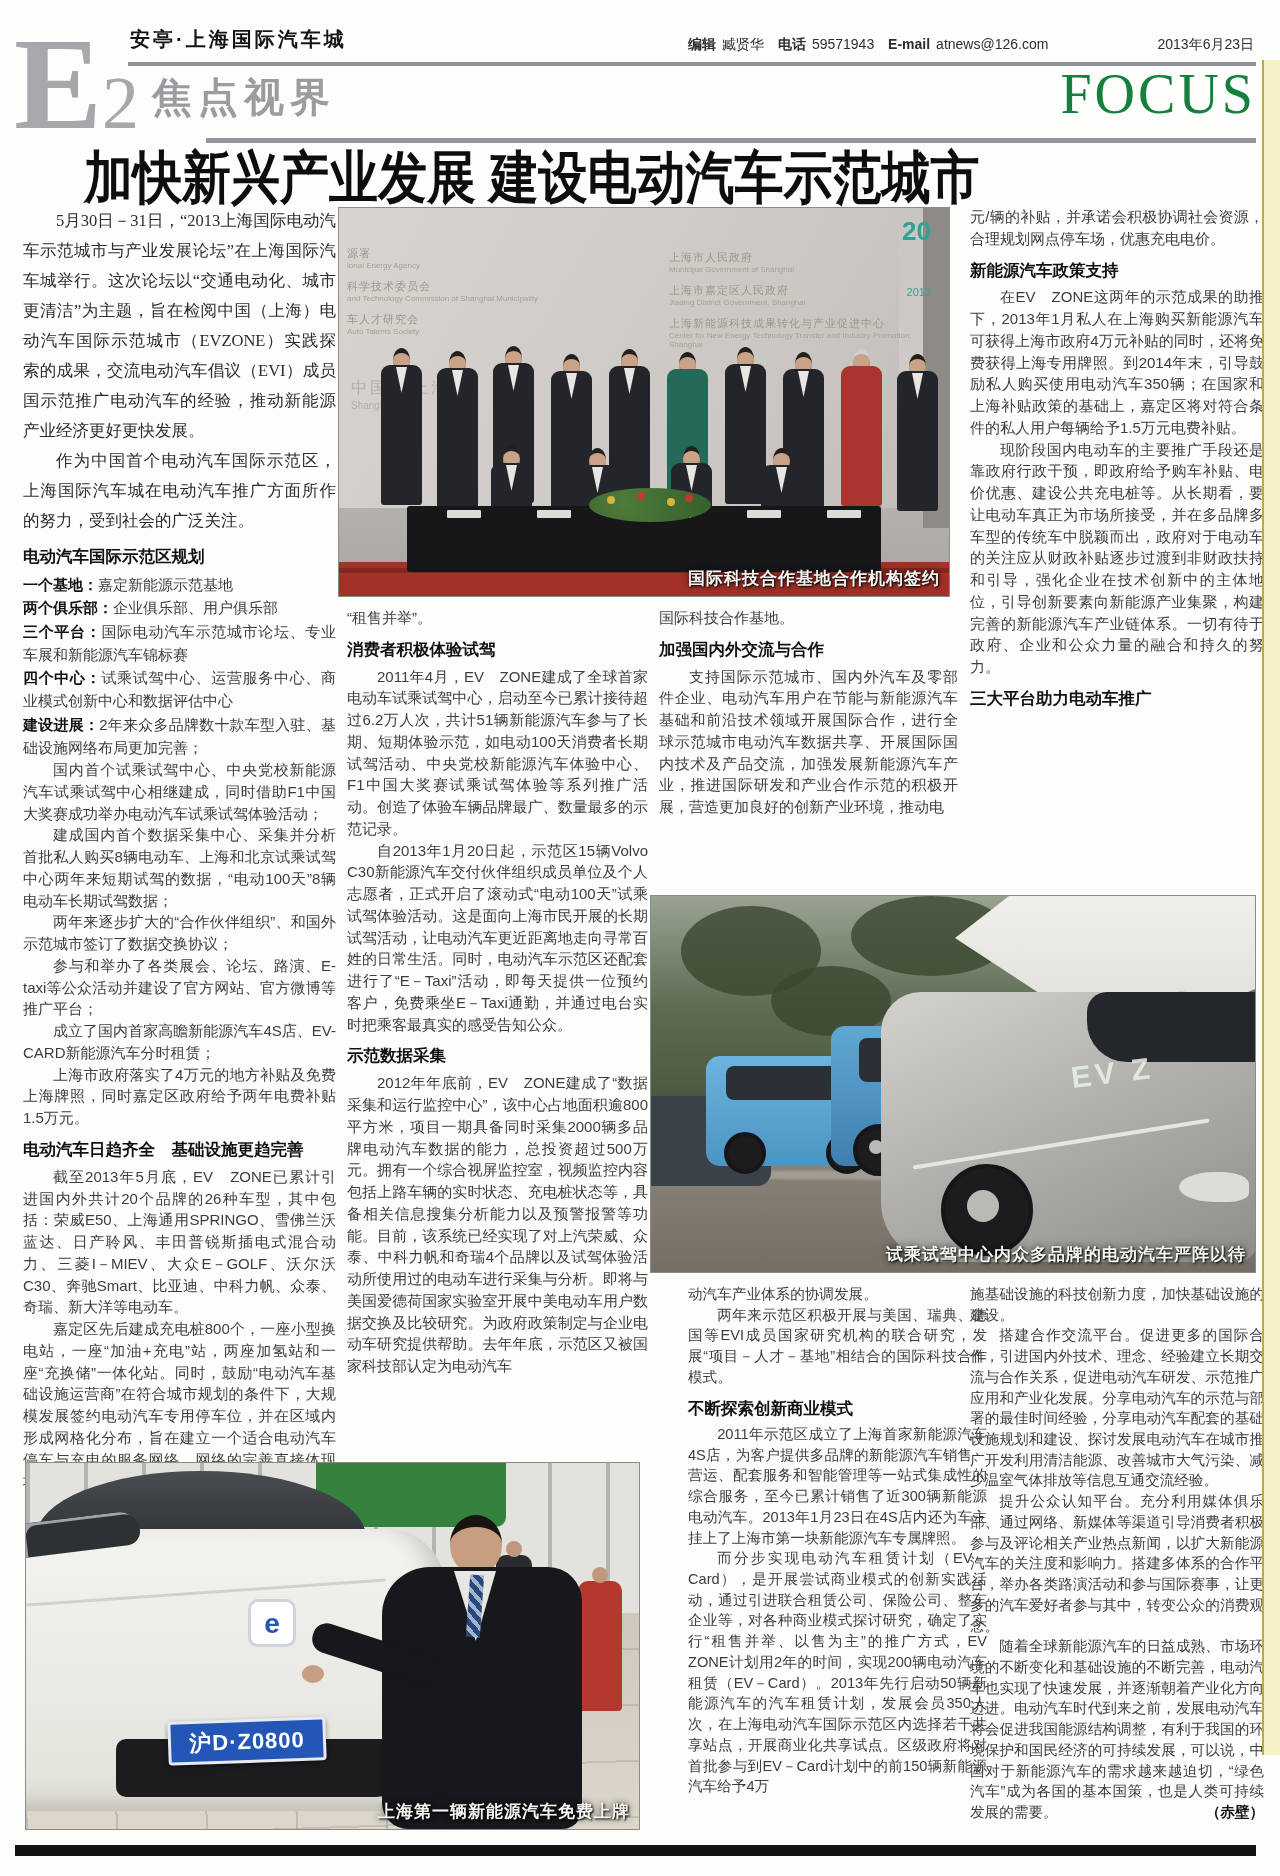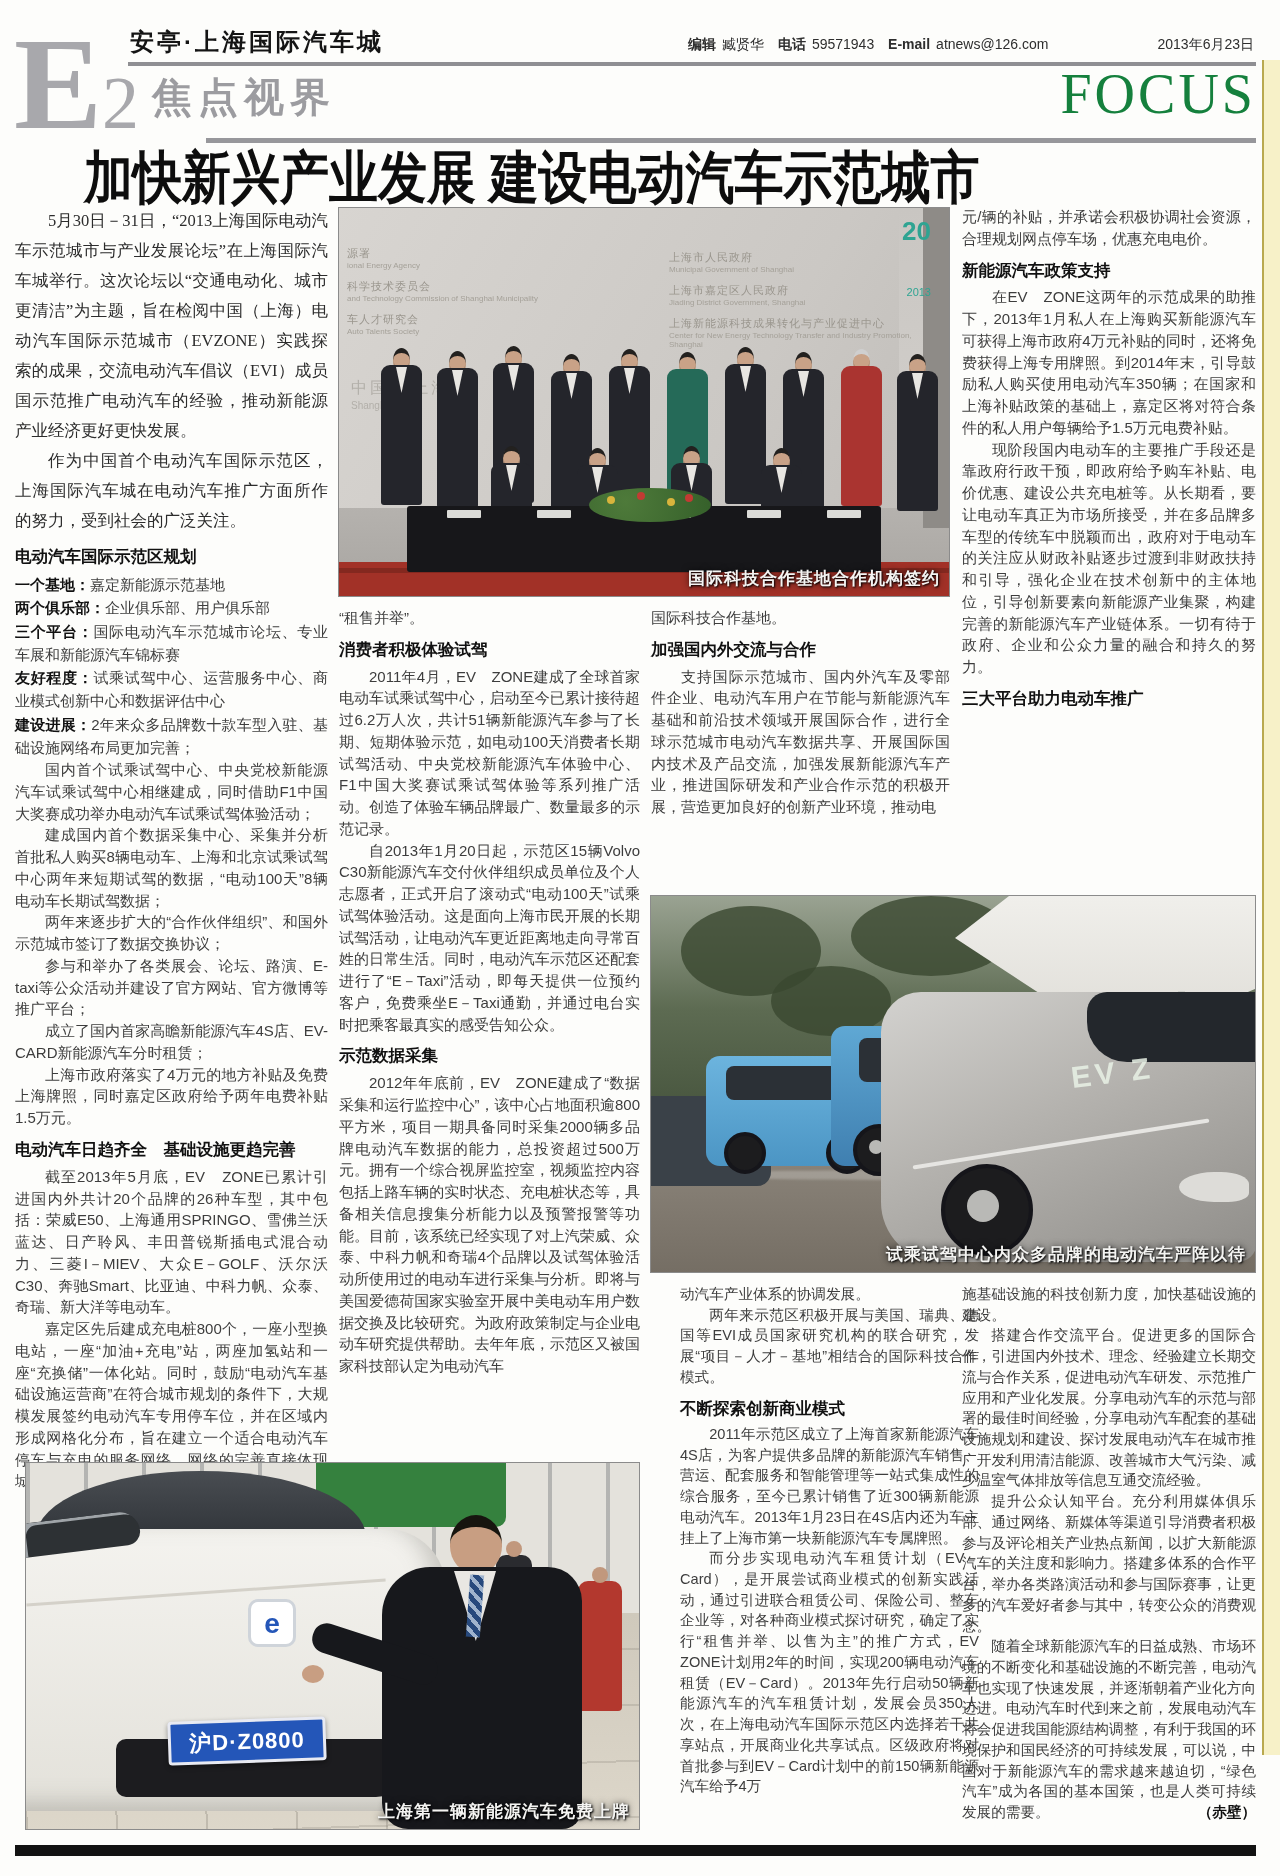--- a/index.html
+++ b/index.html
@@ -1,39 +1,39 @@
 <!DOCTYPE html>
 <html style="--accent-green: #2fa492; --carpet-red: #a23127; --plate-blue: #2456b8; --strip-yellow: #f7f1c8;"><head>
 <meta charset="utf-8">
 <style>
   html,body{margin:0;padding:0;background:#e8e8e8;}
   .page{position:relative;width:1280px;height:1876px;background:#fdfdfb;overflow:hidden;
         font-family:"Liberation Sans",sans-serif;color:#3d3d3d;}
   [data-interactable]{box-sizing:border-box;}
 
   
-  .masthead{position:absolute;left:130px;top:26px;font-size:24px;font-weight:bold;color:#141414;letter-spacing:3px;}
+  .masthead{position:absolute;left:130px;top:26px;font-size:20px;font-weight:bold;color:#141414;letter-spacing:3px;}
   .hdr-meta{position:absolute;left:688px;top:36px;font-size:14px;color:#2e2e2e;white-space:nowrap;}
   .hdr-meta span{margin-right:10px;}
   .hdr-meta .lab{font-weight:bold;margin-right:6px;}
   .hdr-date{position:absolute;right:26px;top:36px;font-size:14px;color:#2e2e2e;}
   .rule1{position:absolute;left:128px;top:62px;width:1128px;height:4px;background:#8f8f93;}
   .rule2{position:absolute;left:206px;top:138px;width:1050px;height:5px;background:#97979b;}
   .e-letter{position:absolute;left:14px;top:18px;font-family:"Liberation Serif",serif;font-size:132px;line-height:1;
             font-weight:bold;color:#a8a8ac;}
   .e-num{position:absolute;left:102px;top:66px;font-family:"Liberation Serif",serif;font-size:74px;line-height:1;
          color:#a8a8ac;}
   .section-cn{position:absolute;left:152px;top:70px;font-size:40px;font-weight:bold;color:#9c9ca0;letter-spacing:6px;}
   .section-en{position:absolute;right:24px;top:62px;font-family:"Liberation Serif",serif;font-size:56px;color:#15803d;letter-spacing:3px;}
 
   .headline{position:absolute;left:84px;top:140px;margin:0;font-size:49px;font-weight:900;color:#0d0d0d;
             letter-spacing:0px;transform:scaleY(1.16);transform-origin:left top;white-space:nowrap;}
 
   
-  .col{position:absolute;font-size:15px;line-height:1.45;text-align:justify;}
+  .col{position:absolute;font-size:15px;line-height:1.45;text-align:justify;margin-left:8px;}
   #col1{left:15px;top:206px;width:313px;}
   #col2{left:339px;top:607px;width:301px;}
   #col3t{left:651px;top:607px;width:299px;}
   #col3b{left:680px;top:1284px;width:299px;}
   #col4t{left:962px;top:206px;width:294px;height:684px;overflow:hidden;}
   #col4b{left:962px;top:1284px;width:294px;}
   .col-bottom{font-size:14.6px;line-height:1.42;}
   .blk{margin:0;}
   .blk.intro{font-family:"Liberation Serif",serif;font-size:16.5px;line-height:1.82;color:#2c2c2c;text-indent:2em;}
   .blk.para{text-indent:2em;}
@@ -163,21 +163,21 @@
 
   <h1 class="headline" data-interactable="false">加快新兴产业发展 建设电动汽车示范城市</h1>
 
   <section class="col" id="col1" data-interactable="false">
       <div class="blk intro" data-interactable="false">5月30日－31日，“2013上海国际电动汽车示范城市与产业发展论坛”在上海国际汽车城举行。这次论坛以“交通电动化、城市更清洁”为主题，旨在检阅中国（上海）电动汽车国际示范城市（EVZONE）实践探索的成果，交流电动汽车倡议（EVI）成员国示范推广电动汽车的经验，推动新能源产业经济更好更快发展。</div>
       <div class="blk intro" data-interactable="false">作为中国首个电动汽车国际示范区，上海国际汽车城在电动汽车推广方面所作的努力，受到社会的广泛关注。</div>
       <div class="blk heading" data-interactable="false">电动汽车国际示范区规划</div>
       <div class="blk lead" data-interactable="false"><span class="lead-label" data-interactable="false">一个基地：</span>嘉定新能源示范基地</div>
       <div class="blk lead" data-interactable="false"><span class="lead-label" data-interactable="false">两个俱乐部：</span>企业俱乐部、用户俱乐部</div>
       <div class="blk lead" data-interactable="false"><span class="lead-label" data-interactable="false">三个平台：</span>国际电动汽车示范城市论坛、专业车展和新能源汽车锦标赛</div>
-      <div class="blk lead" data-interactable="false"><span class="lead-label" data-interactable="false">友好程度：</span>试乘试驾中心、运营服务中心、商业模式创新中心和数据评估中心</div>
+      <div class="blk lead" data-interactable="false"><span class="lead-label" data-interactable="false">四个中心：</span>试乘试驾中心、运营服务中心、商业模式创新中心和数据评估中心</div>
       <div class="blk lead" data-interactable="false"><span class="lead-label" data-interactable="false">建设进展：</span>2年来众多品牌数十款车型入驻、基础设施网络布局更加完善；</div>
       <div class="blk para" data-interactable="false">国内首个试乘试驾中心、中央党校新能源汽车试乘试驾中心相继建成，同时借助F1中国大奖赛成功举办电动汽车试乘试驾体验活动；</div>
       <div class="blk para" data-interactable="false">建成国内首个数据采集中心、采集并分析首批私人购买8辆电动车、上海和北京试乘试驾中心两年来短期试驾的数据，“电动100天”8辆电动车长期试驾数据；</div>
       <div class="blk para" data-interactable="false">两年来逐步扩大的“合作伙伴组织”、和国外示范城市签订了数据交换协议；</div>
       <div class="blk para" data-interactable="false">参与和举办了各类展会、论坛、路演、E-taxi等公众活动并建设了官方网站、官方微博等推广平台；</div>
       <div class="blk para" data-interactable="false">成立了国内首家高瞻新能源汽车4S店、EV-CARD新能源汽车分时租赁；</div>
       <div class="blk para" data-interactable="false">上海市政府落实了4万元的地方补贴及免费上海牌照，同时嘉定区政府给予两年电费补贴1.5万元。</div>
       <div class="blk heading" data-interactable="false">电动汽车日趋齐全　基础设施更趋完善</div>
       <div class="blk para" data-interactable="false">截至2013年5月底，EV　ZONE已累计引进国内外共计20个品牌的26种车型，其中包括：荣威E50、上海通用SPRINGO、雪佛兰沃蓝达、日产聆风、丰田普锐斯插电式混合动力、三菱I－MIEV、大众E－GOLF、沃尔沃C30、奔驰Smart、比亚迪、中科力帆、众泰、奇瑞、新大洋等电动车。</div>
       <div class="blk para" data-interactable="false">嘉定区先后建成充电桩800个，一座小型换电站，一座“加油+充电”站，两座加氢站和一座“充换储”一体化站。同时，鼓励“电动汽车基础设施运营商”在符合城市规划的条件下，大规模发展签约电动汽车专用停车位，并在区域内形成网格化分布，旨在建立一个适合电动汽车停车与充电的服务网络。网络的完善直接体现城市对电动车的</div>

